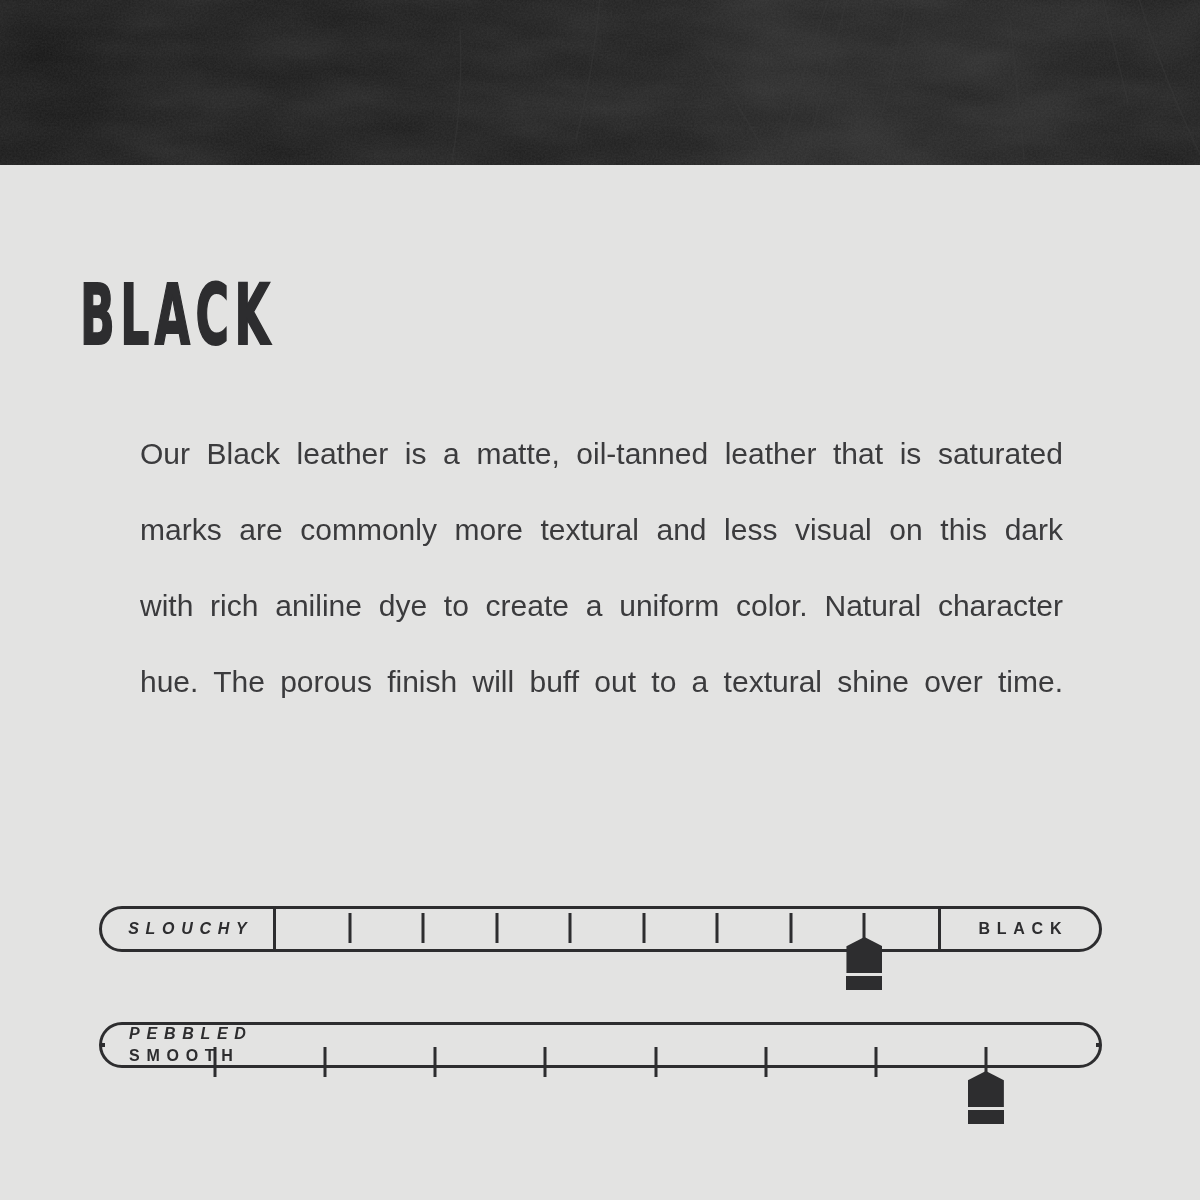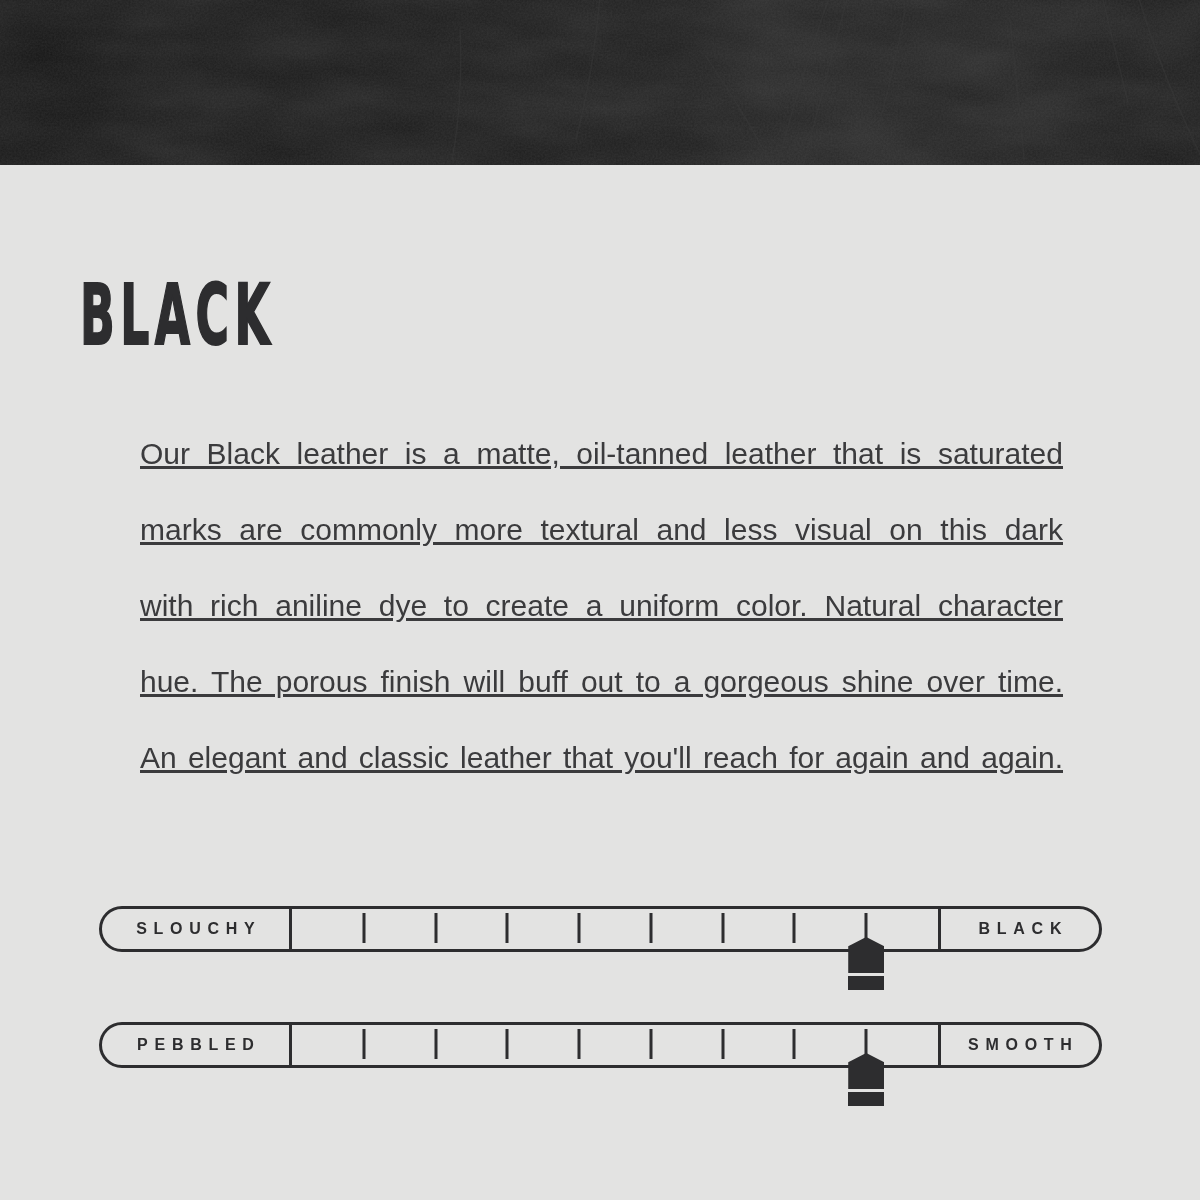--- a/index.html
+++ b/index.html
@@ -43,41 +43,40 @@
   .description{
     position:absolute;top:416px;left:140px;width:923px;
     color:var(--body-text);
     font-size:30px;
     line-height:76px;
   }
   .description .line{
     text-align:justify;
     text-align-last:justify;
     white-space:normal;
-    text-decoration:underline;
   }
   
   .slider{
     position:absolute;left:99px;width:1003px;height:46px;
     border:3px solid var(--ink);
     border-radius:23px;
     display:flex;
   }
   .slider.first{top:906px;}
-  .slider.second{top:1022px;}
+  .slider.second{top:1022px;flex-direction:column;}
   .cap{
     display:flex;align-items:center;justify-content:center;
     color:var(--ink);
     font-weight:700;
     font-size:16px;
     letter-spacing:0.42em;
     text-indent:0.42em;
     white-space:nowrap;
   }
-  .cap.left{width:187px;}
+  .cap.left{width:171px;font-style:italic;}
   .cap.right{width:158px;}
   .track{
     flex:1;
     position:relative;
     border-left:3px solid var(--ink);
     border-right:3px solid var(--ink);
   }
   .tick{
     position:absolute;top:4px;width:3px;height:30px;
     background:var(--ink);
@@ -140,22 +139,21 @@
   </div>
 
   <div class="title-wrap">
     <h1 class="title">BLACK</h1>
   </div>
 
   <div class="description">
     <div class="line">Our Black leather is a matte, oil-tanned leather that is saturated</div>
     <div class="line">marks are commonly more textural and less visual on this dark</div>
     <div class="line">with rich aniline dye to create a uniform color.  Natural character</div>
-    <div class="line">hue.  The porous finish will buff out to a gorgeous shine over time.</div>
-    <div class="line">An elegant and classic leather that you'll reach for again and again.</div>
+    <div class="line">hue.  The porous finish will buff out to a textural shine over time.</div>
   </div>
 
   <div class="slider first">
     <div class="cap left">SLOUCHY</div>
     <div class="track">
       <div class="marker" style="left: 88.8889%;">
         <div class="marker-head"></div>
         <div class="marker-base"></div>
       </div>
     <div class="tick" style="left: 11.1111%;"></div>

